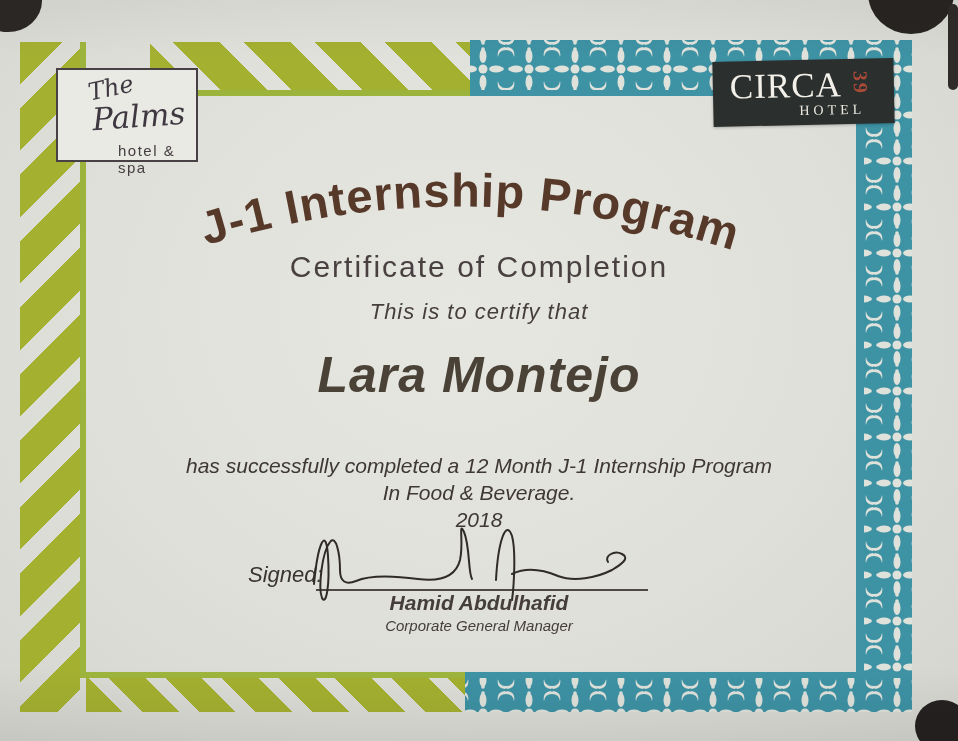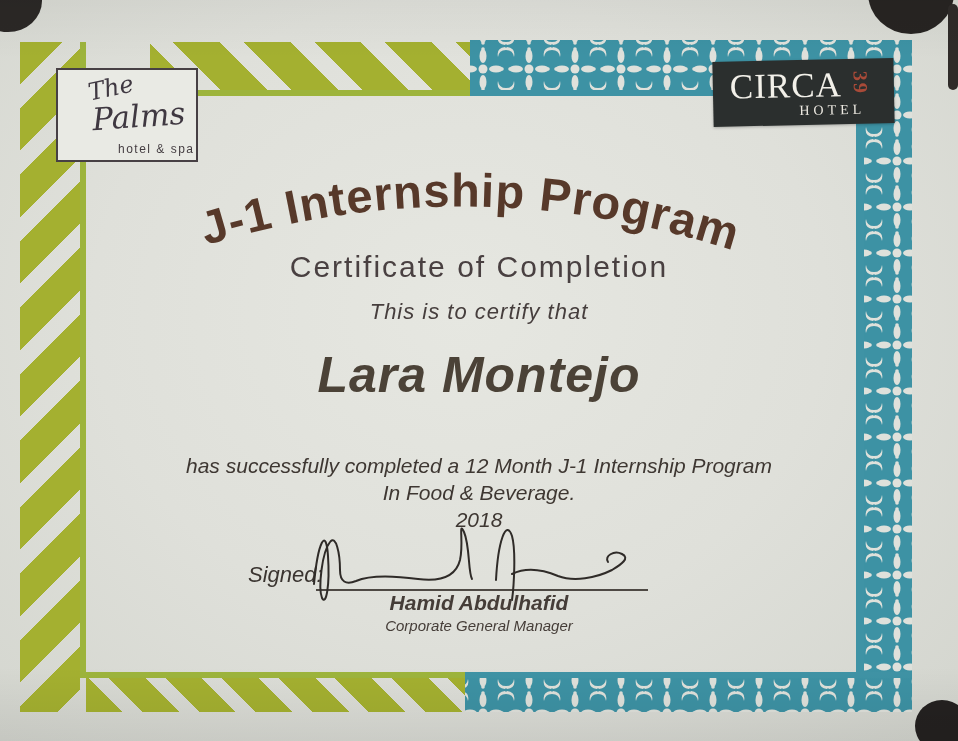--- a/index.html
+++ b/index.html
@@ -38,21 +38,21 @@
   .teal-layer{position:absolute;left:0;top:0;pointer-events:none;}
   
   .palms-box{
     position:absolute;left:56px;top:68px;width:142px;height:94px;
     background:#e9eae4;border:2px solid #474044;box-sizing:border-box;z-index:3;
   }
   .palms-the{position:absolute;left:30px;top:4px;font-family:"DejaVu Serif",serif;font-style:italic;
     font-size:24px;color:#3f3841;transform:rotate(-12deg);}
   .palms-name{position:absolute;left:34px;top:28px;font-family:"DejaVu Serif",serif;font-style:italic;
     font-size:31px;color:#3f3841;transform:rotate(-4deg);}
-  .palms-tagline{position:absolute;left:60px;top:72px;font-size:12px;letter-spacing:1.5px;color:#443d41;}
+  .palms-tagline{position:absolute;left:60px;top:72px;font-size:15px;letter-spacing:1.5px;color:#443d41;}
   
   .circa-box{
     position:absolute;left:713px;top:60px;width:181px;height:65px;background:#2b2f2e;
     transform:rotate(-1.2deg);z-index:3;box-shadow:0 1px 3px rgba(0,0,0,0.25);
   }
   .circa-name{position:absolute;left:17px;top:6px;font-family:"Liberation Serif",serif;
     font-size:35px;letter-spacing:1px;color:#f2f0e9;}
   .circa-39{position:absolute;left:136px;top:12px;font-family:"Liberation Serif",serif;font-weight:bold;
     font-size:20px;color:#a84a38;writing-mode:vertical-rl;letter-spacing:2px;}
   .circa-hotel{position:absolute;left:86px;top:43px;font-family:"Liberation Serif",serif;

